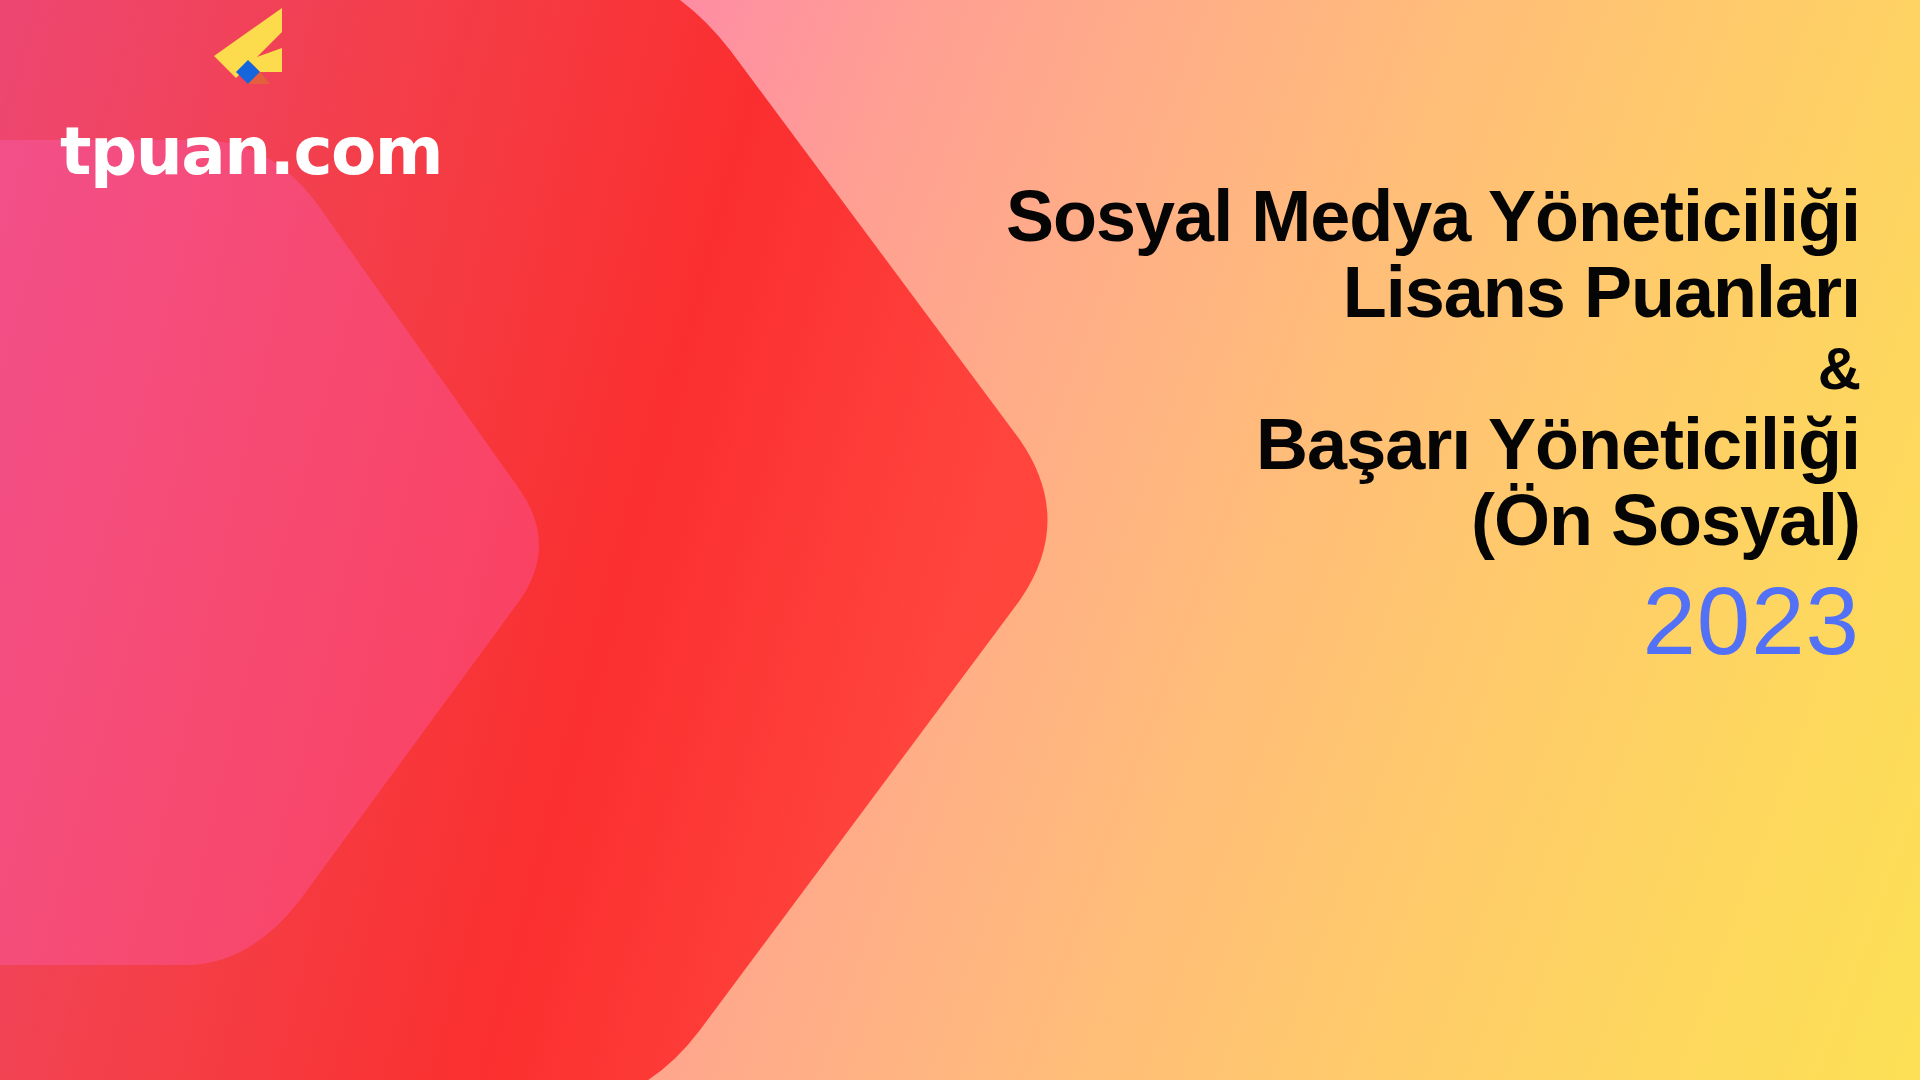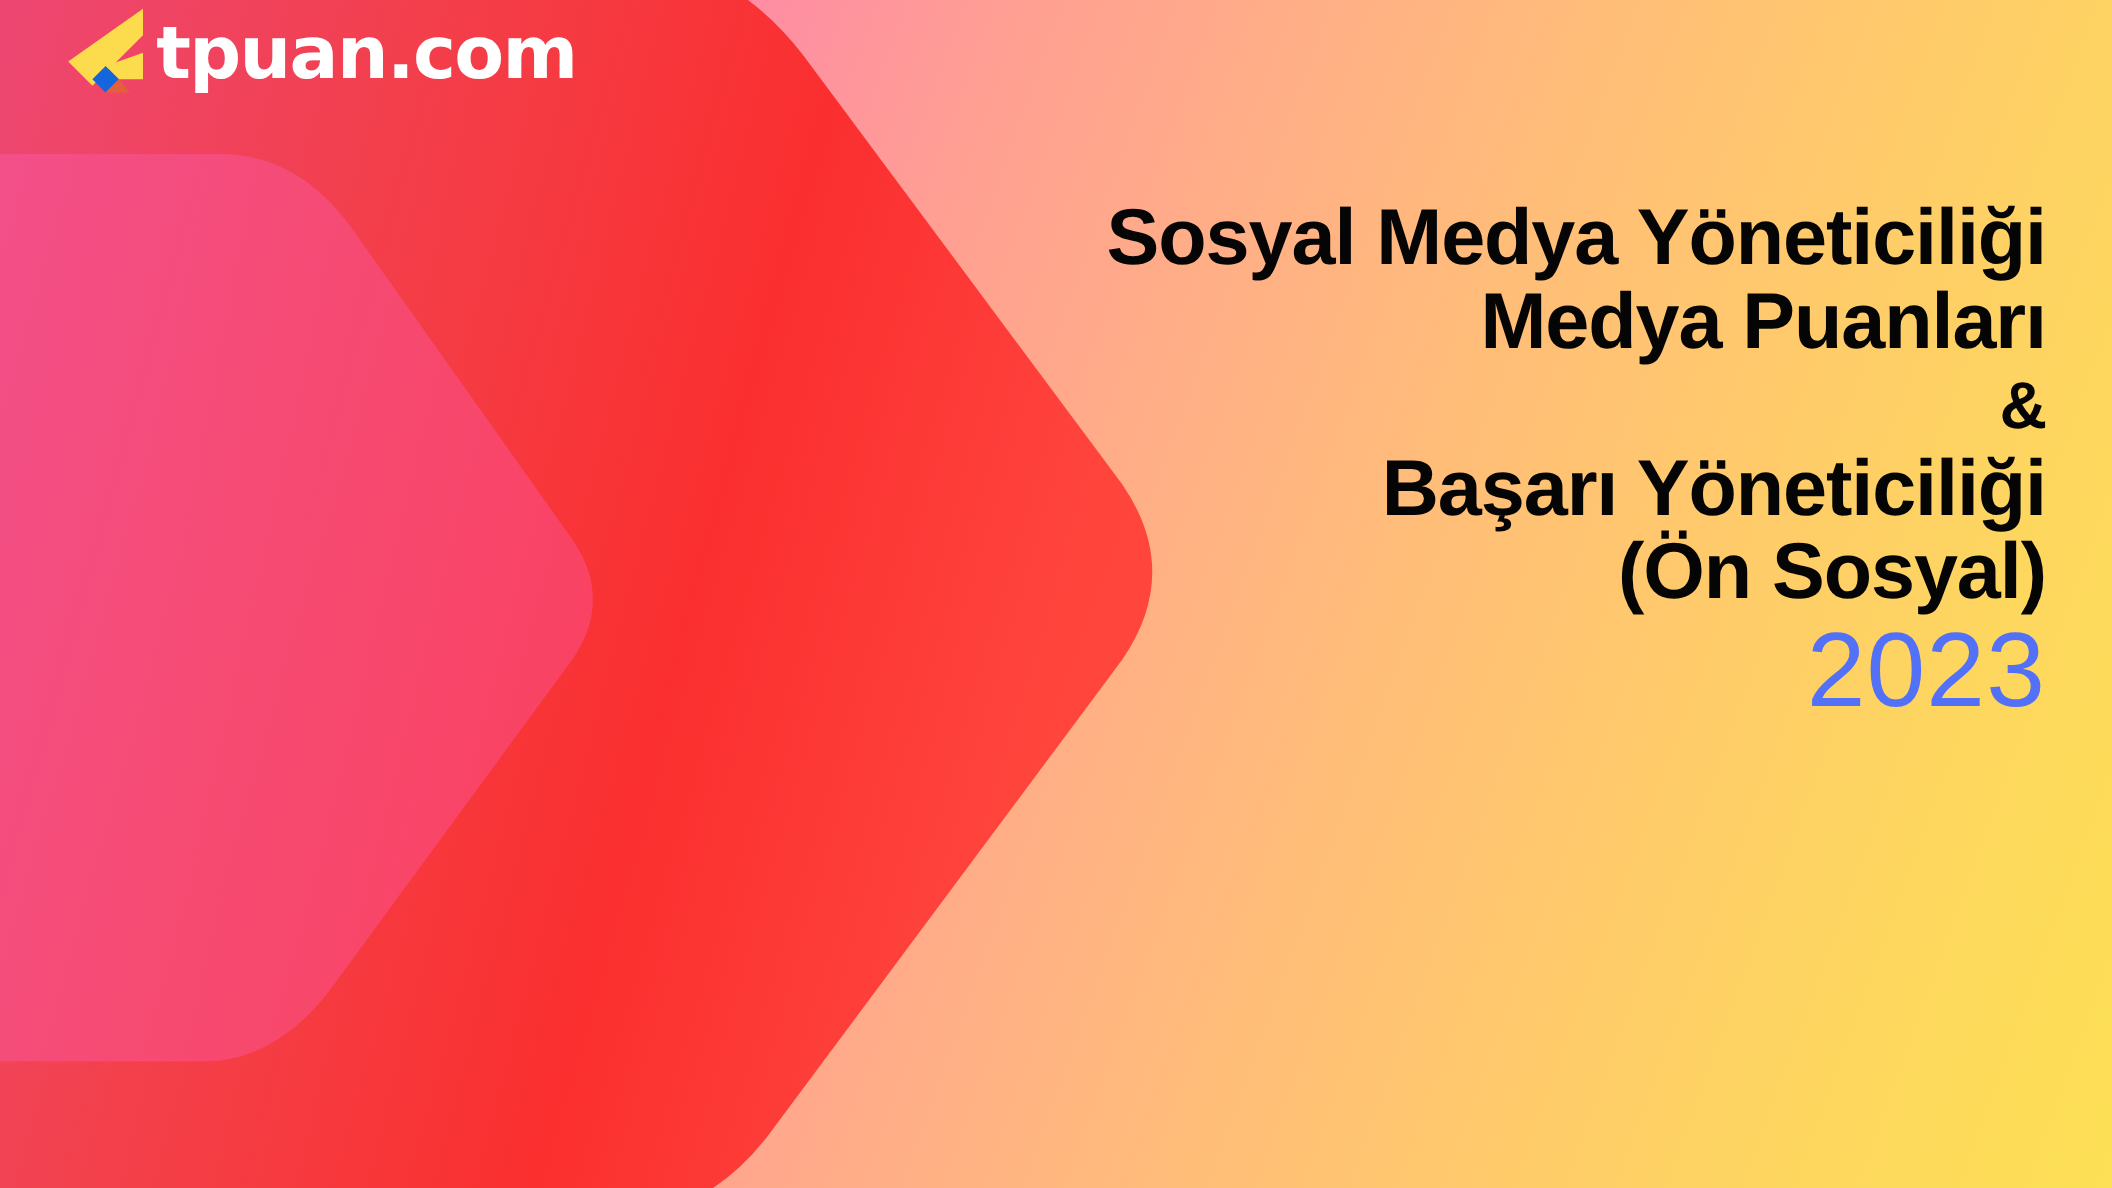--- a/index.html
+++ b/index.html
@@ -36,22 +36,23 @@
     width:1920px; height:1080px;
     pointer-events:none;
   }
 
   
   #logo {
     position:absolute;
     left:60px; top:6px;
     display:flex;
     align-items:center;
-    gap:4px;
+    gap:27px;
     z-index:5;
+    flex-direction:column;
   }
   #logo-mark { width:78px; height:86px; display:block; }
   #logo-text {
     color:#ffffff;
     font-size:66px;
     font-weight:700;
     letter-spacing:-1.5px;
     line-height:1;
     font-family:"DejaVu Sans", sans-serif;
     white-space:nowrap;
@@ -78,21 +79,21 @@
   }
   .tl-1 { font-size:72px; }
   .tl-2 { font-size:72px; }
   .tl-3 { font-size:72px; }
   .tl-amp { font-size:60px; line-height:1.25; }
   .tl-4 { font-size:72px; }
   .tl-5 { font-size:72px; }
 
   #year-line {
     display:block;
-    margin-top:4px;
+    margin-top:15px;
     font-family:"Liberation Sans", sans-serif;
     font-weight:400;
     font-size:96px;
     line-height:1;
     letter-spacing:1px;
     color:#5271f7;
   }
 </style>
 </head>
 <body>
@@ -139,20 +140,20 @@
 
       <polygon points="36,54 48,66 36,78 24,66" fill="#1565DC"></polygon>
 
       <polygon points="48,66 36,78 58,78" fill="#E4603C"></polygon>
     </svg>
     <span id="logo-text">tpuan.com</span>
   </div>
 
   <div id="title-block">
     <span class="title-line tl-1">Sosyal Medya Yöneticiliği</span>
-    <span class="title-line tl-3">Medya Puanları</span>
+    <span class="title-line tl-3">Lisans Puanları</span>
     <span class="title-line tl-amp">&amp;</span>
     <span class="title-line tl-4">Başarı Yöneticiliği</span>
     <span class="title-line tl-5">(Ön Sosyal)</span>
     <span id="year-line">2023</span>
   </div>
 
 </div>
 
 </body></html>

